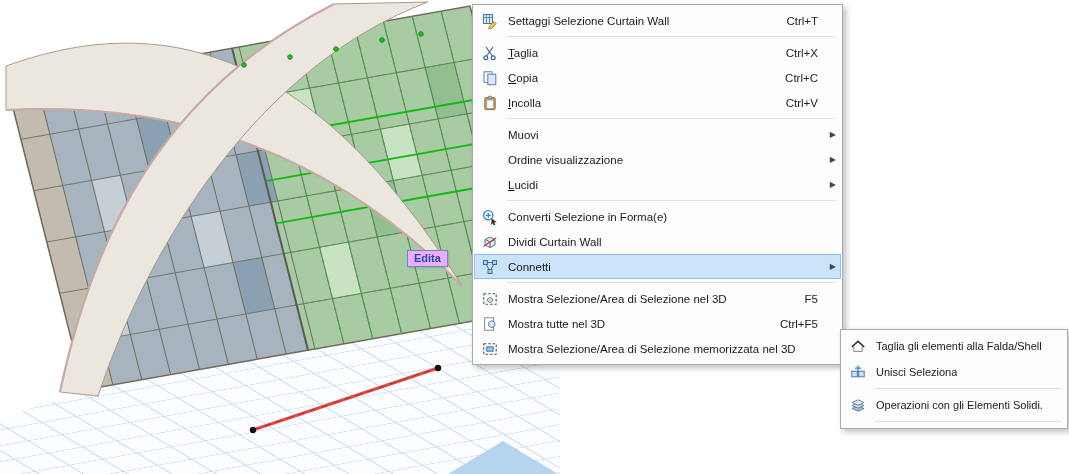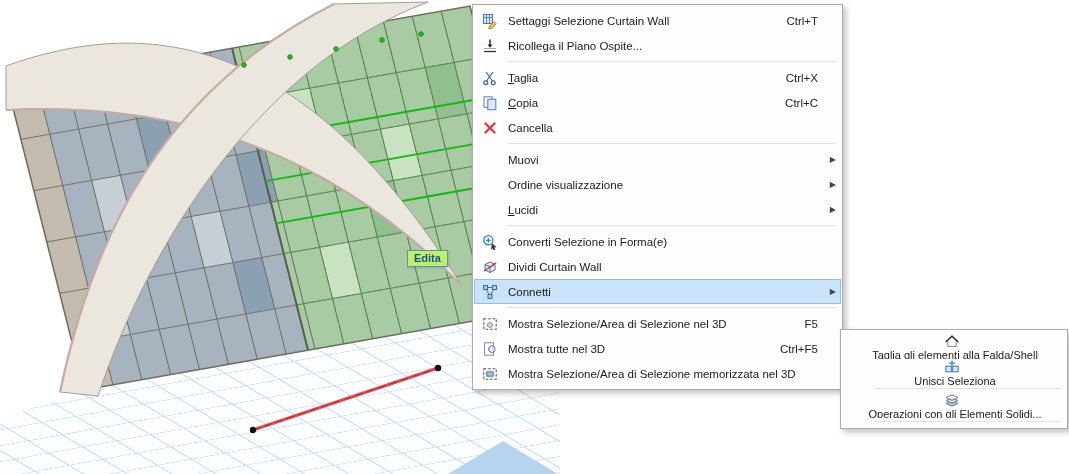--- a/index.html
+++ b/index.html
@@ -6,37 +6,37 @@
   body{
     width:1069px;height:474px;position:relative;overflow:hidden;
     background:#ffffff;
     font-family:"Liberation Sans","DejaVu Sans",sans-serif;
     -webkit-font-smoothing:antialiased;
   }
   .scene{position:absolute;left:0;top:0;width:1069px;height:474px;}
   .scene-svg{position:absolute;left:0;top:0;}
   .edita-tip{
     position:absolute;left:407px;top:250px;
-    background:#bef264;border:1px solid #5f8fc9;
+    background:#f0abfc;border:1px solid #5f8fc9;
     color:var(--tooltip-blue,#1d4f9e);
     font-weight:bold;font-size:11px;line-height:15px;
     padding:0 6px;white-space:nowrap;
     box-shadow:1px 1px 2px rgba(0,0,0,.15);
   }
   .menu{
     position:absolute;background:#fdfdfd;
     border:1px solid #ababab;
     box-shadow:3px 3px 6px rgba(0,0,0,.25);
     padding:3px 1px;box-sizing:border-box;
     color:#1a1a1a;
   }
   #context-menu{left:472px;top:4px;width:371px;font-size:11.5px;}
   #connect-submenu{left:840px;top:329px;width:228px;font-size:11px;}
   .menu-item{display:flex;align-items:center;height:25px;padding:0 2px 0 4px;cursor:default;}
-  #connect-submenu .menu-item{height:26px;flex-direction:column;}
+  #connect-submenu .menu-item{height:26px;}
   .menu-item.highlighted{
     background:var(--menu-hl,#cbe3f8);
     box-shadow:inset 0 0 0 1px var(--menu-hl-border,#92bfe8);
   }
   .mi-icon{width:24px;height:16px;margin-right:6px;display:flex;align-items:center;justify-content:center;flex:none;}
   .mi-icon svg{display:block;}
   .mi-label{white-space:nowrap;overflow:hidden;}
   .mi-label u{text-decoration:underline;}
   .mi-shortcut{margin-left:auto;padding-right:4px;white-space:nowrap;color:#222;}
   .mi-arrow{width:14px;flex:none;text-align:right;font-size:8px;color:#444;padding-right:3px;}
@@ -120,33 +120,20 @@
         <svg width="16" height="16" viewBox="0 0 16 16">
           <rect x="1.5" y="1.5" width="9" height="9" fill="#d8e7f5" stroke="#4a78b0"></rect>
           <path d="M1.5 4.5h9M4.5 1.5v9M7.5 1.5v9" stroke="#4a78b0" stroke-width=".8" fill="none"></path>
           <path d="M7.5 13 12 8.5l2.2 2.2-4.5 4.7-3 .4z" fill="#f0c04a" stroke="#8a6a20" stroke-width=".7"></path>
         </svg>
       </span>
       <span class="mi-label">Settaggi Selezione Curtain Wall</span>
       <span class="mi-shortcut">Ctrl+T</span>
       <span class="mi-arrow"></span>
     </div>
-    <div class="menu-item">
-      <span class="mi-icon">
-        <svg width="16" height="16" viewBox="0 0 16 16">
-          <path d="M2 13.5h12" stroke="#333" stroke-width="1.3" fill="none"></path>
-          <path d="M2 10.5h12" stroke="#999" stroke-width=".9" fill="none"></path>
-          <path d="M8 1.5v5.5" stroke="#222" stroke-width="1.4" fill="none"></path>
-          <path d="M5.6 6.5 8 9.8 10.4 6.5z" fill="#222"></path>
-        </svg>
-      </span>
-      <span class="mi-label">Ricollega il Piano Ospite...</span>
-      <span class="mi-shortcut"></span>
-      <span class="mi-arrow"></span>
-    </div>
     <div class="menu-sep"></div>
     <div class="menu-item">
       <span class="mi-icon">
         <svg width="16" height="16" viewBox="0 0 16 16">
           <path d="M4 2 10.5 11M11 2 4.5 11" stroke="#3e6496" stroke-width="1.2" fill="none"></path>
           <circle cx="3.8" cy="12.8" r="1.9" fill="none" stroke="#3e6496" stroke-width="1.2"></circle>
           <circle cx="11.2" cy="12.8" r="1.9" fill="none" stroke="#3e6496" stroke-width="1.2"></circle>
         </svg>
       </span>
       <span class="mi-label"><u>T</u>aglia</span>
@@ -160,25 +147,27 @@
           <rect x="5.8" y="4.2" width="8" height="10.5" fill="#dce9f8" stroke="#5b7fae"></rect>
         </svg>
       </span>
       <span class="mi-label"><u>C</u>opia</span>
       <span class="mi-shortcut">Ctrl+C</span>
       <span class="mi-arrow"></span>
     </div>
     <div class="menu-item">
       <span class="mi-icon">
         <svg width="16" height="16" viewBox="0 0 16 16">
-          <path d="M3.5 3.5 12.5 12.5M12.5 3.5 3.5 12.5" stroke="#e03a2f" stroke-width="2.3" stroke-linecap="round" fill="none"></path>
-        </svg>
-      </span>
-      <span class="mi-label">Cancella</span>
-      <span class="mi-shortcut"></span>
+          <rect x="2.8" y="2.6" width="10.4" height="12" rx="1" fill="#c9a36a" stroke="#8a6d3e"></rect>
+          <rect x="6.2" y="1.2" width="3.6" height="2.8" rx=".9" fill="#aab2bc" stroke="#6b7280" stroke-width=".8"></rect>
+          <rect x="4.8" y="5" width="6.6" height="8.4" fill="#fff" stroke="#999" stroke-width=".8"></rect>
+        </svg>
+      </span>
+      <span class="mi-label"><u>I</u>ncolla</span>
+      <span class="mi-shortcut">Ctrl+V</span>
       <span class="mi-arrow"></span>
     </div>
     <div class="menu-sep"></div>
     <div class="menu-item">
       <span class="mi-icon"></span>
       <span class="mi-label">Muovi</span>
       <span class="mi-shortcut"></span>
       <span class="mi-arrow">▶</span>
     </div>
     <div class="menu-item">

